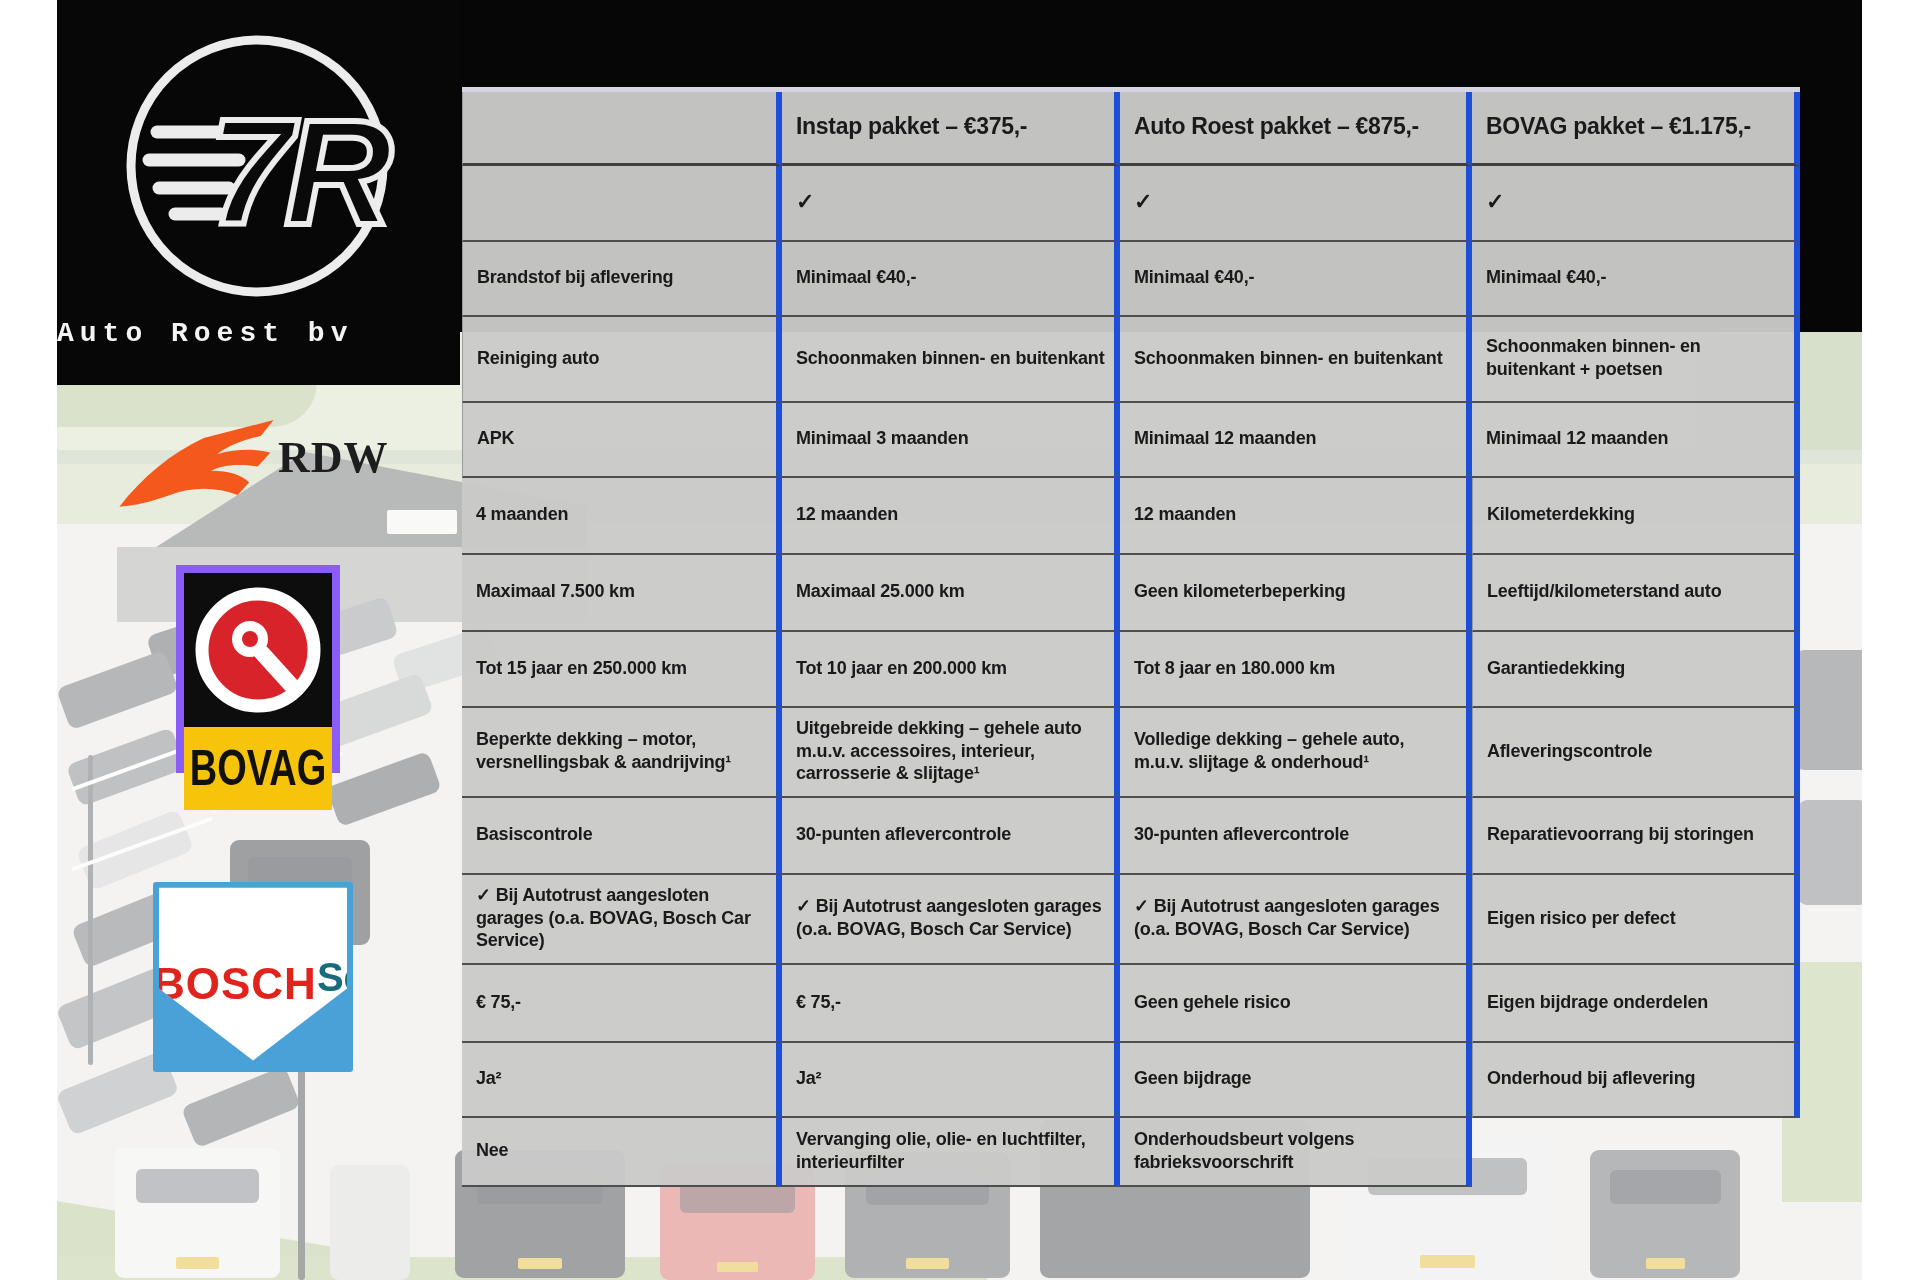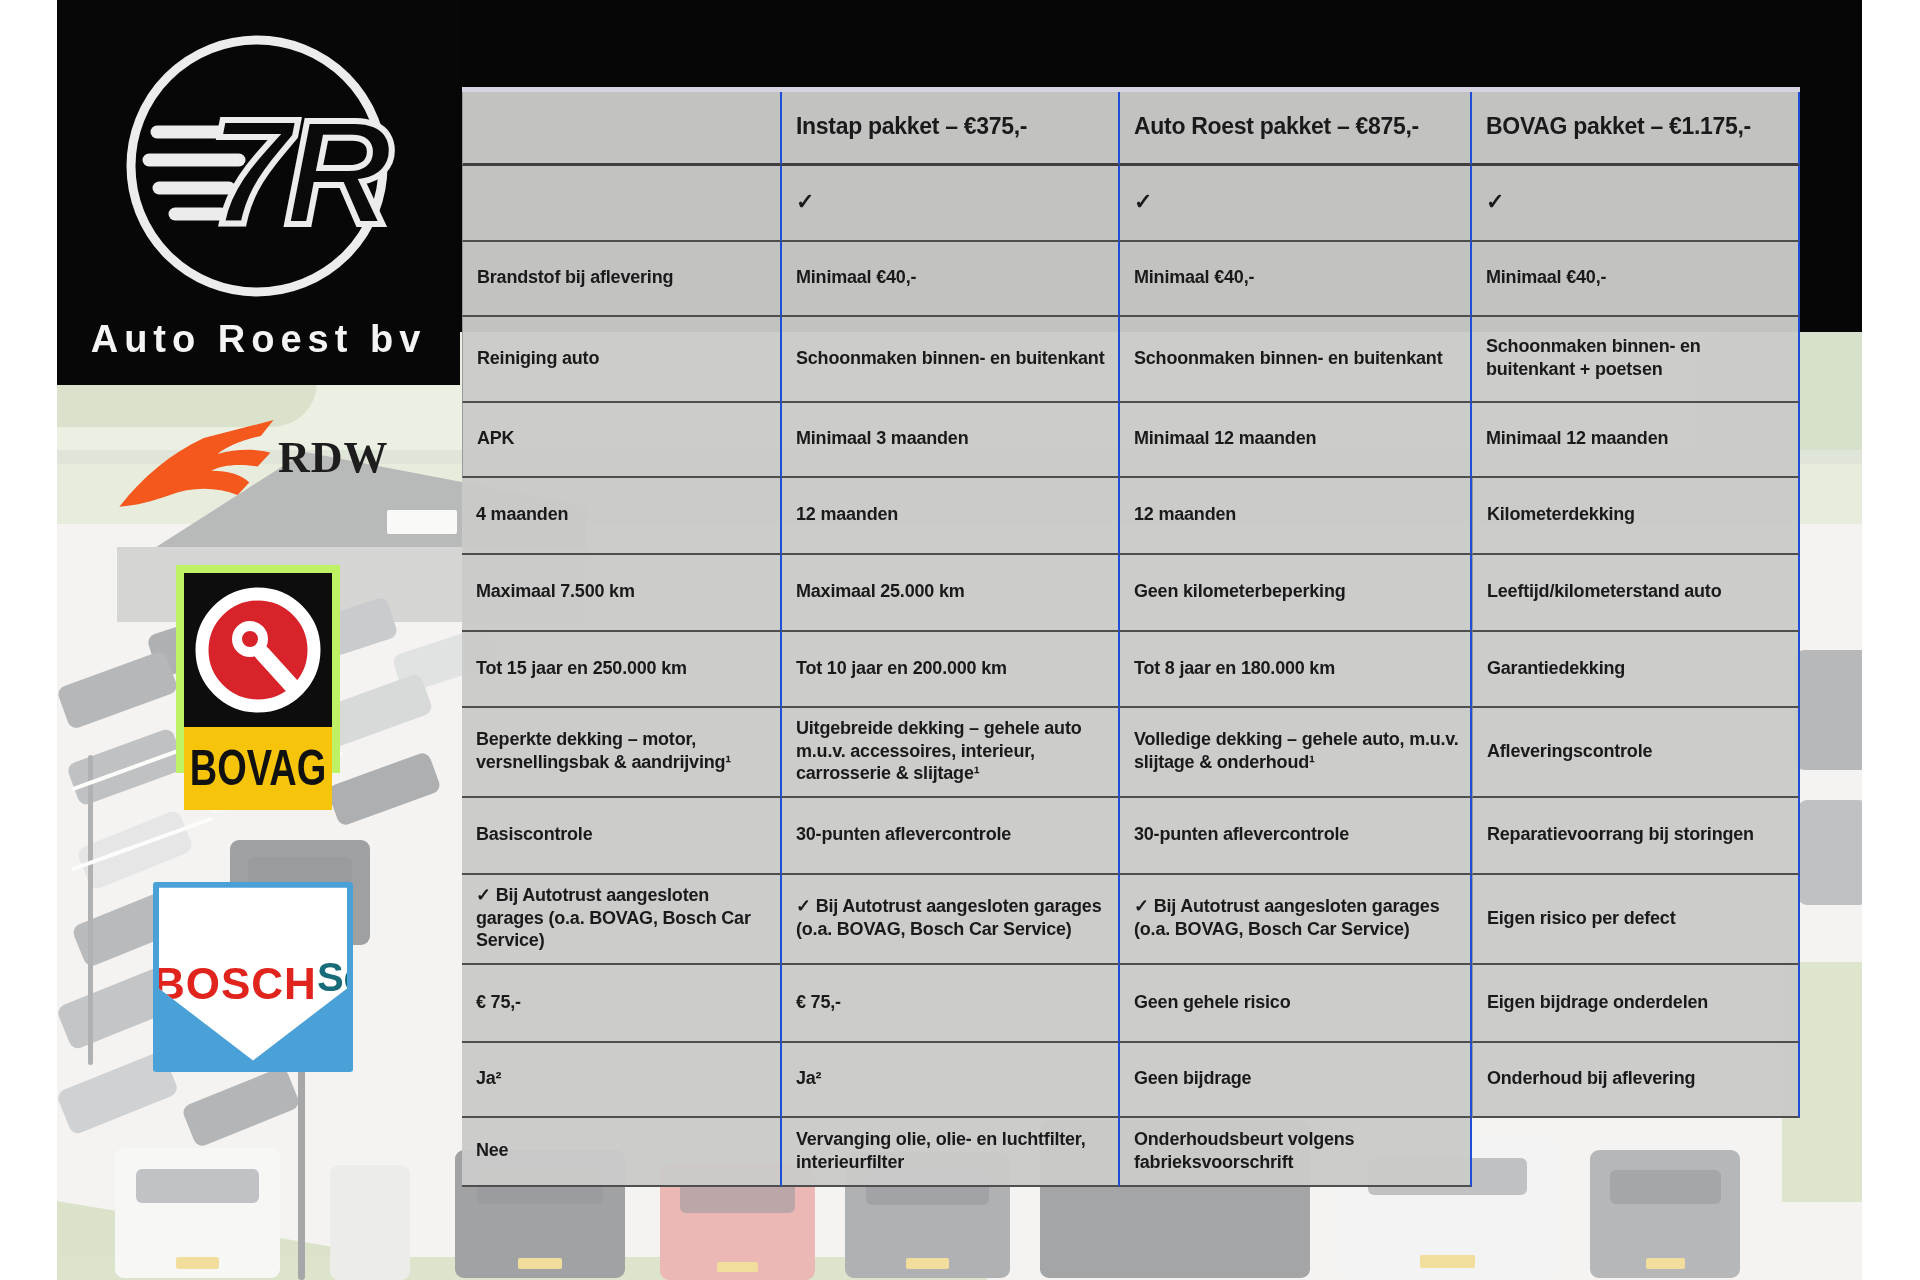--- a/index.html
+++ b/index.html
@@ -2,55 +2,55 @@
 <html><head>
 <meta charset="utf-8">
 <style>
   html,body{margin:0;padding:0;background:#ffffff;}
   .stage{position:relative;width:1920px;height:1280px;background:#ffffff;overflow:hidden;
          font-family:"Liberation Sans",sans-serif;}
 
   
   .black-band{position:absolute;left:57px;top:0;width:1805px;height:332px;background:#060606;}
   .brand-box{position:absolute;left:57px;top:0;width:403px;height:385px;background:#070707;}
-  .brand-name{position:absolute;left:0;top:318px;width:100%;text-align:center;color:#f4f4f4;
-              font-size:38px;font-weight:bold;letter-spacing:6px;}
+  .brand-name{position:absolute;left:0;top:318px;width:100%;text-align:left;color:#f4f4f4;
+              font-size:28px;font-weight:bold;letter-spacing:6px;font-family:Liberation Mono, monospace;}
 
   
   .photo{position:absolute;left:57px;top:332px;width:1805px;height:948px;background:#ecebe7;overflow:hidden;}
   .photo > div{position:absolute;}
   .photo::after{content:"";position:absolute;inset:0;background:rgba(255,255,255,0.45);pointer-events:none;}
   .car{position:absolute;border-radius:9px;}
   .car.glass::after{content:"";position:absolute;left:13%;right:13%;top:16%;height:26%;
                     background:rgba(62,68,76,.55);border-radius:6px;}
   .car.glass::before{content:"";position:absolute;left:37%;bottom:7%;width:26%;height:9%;
                      background:#e5c44d;border-radius:2px;}
 
   
   .rdw{position:absolute;left:110px;top:418px;width:300px;height:95px;}
   .rdw .rdw-text{position:absolute;left:168px;top:14px;font-family:"Liberation Serif",serif;
                  font-weight:bold;font-size:44px;color:#1d1d1d;letter-spacing:1px;}
-  .bovag{position:absolute;left:176px;top:565px;width:164px;height:208px;background:#bef264;padding:0;}
+  .bovag{position:absolute;left:176px;top:565px;width:164px;height:208px;background:#8b5cf6;padding:0;}
   .bovag-top{position:absolute;left:8px;top:8px;width:148px;height:154px;background:#0d0d0d;}
   .bovag-bottom{position:absolute;left:8px;top:162px;width:148px;height:83px;background:#f6c40a;
                 display:flex;align-items:center;justify-content:center;}
   .bovag-bottom span{font-weight:bold;font-size:38px;color:#111;transform:scaleY(1.3);letter-spacing:0px;}
   .bosch{position:absolute;left:153px;top:882px;width:200px;height:190px;background:#4aa1d8;border-radius:3px;}
   .bosch-shield{position:absolute;inset:0;background:#ffffff;
                 clip-path:polygon(3% 3%,97% 3%,97% 56%,50% 94%,3% 56%);
                 display:flex;flex-direction:row;align-items:center;}
   .bosch-l1{font-weight:bold;font-size:44px;color:#e0241d;letter-spacing:1px;margin-top:14px;line-height:1;}
   .bosch-l2{font-weight:bold;font-size:40px;color:#186b78;line-height:1.05;}
 
   
   .pkg-table{position:absolute;left:462px;top:87px;width:1338px;height:1095px;
              border-top:5px solid #d7d3e3;display:grid;
              grid-template-columns:320px 338px 352px 328px;
              grid-template-rows:74px 76px 75px 86px 75px 77px 77px 76px 90px 77px 90px 78px 75px 69px;}
-  .cell{box-sizing:border-box;background:rgba(202,202,201,0.96);border-right:2px solid #1d4ed8;
+  .cell{box-sizing:border-box;background:rgba(202,202,201,0.96);border-right:6px solid #1d4ed8;
         border-bottom:2px solid #4e4e4e;display:flex;align-items:center;
         padding:3px 9px 5px 14px;color:#1a1a1a;font-weight:bold;
         font-size:18px;line-height:1.27;letter-spacing:-0.2px;}
   .cell.first{border-left:1px solid #9a9a9a;}
   .cell.hdr{font-size:23px;white-space:nowrap;letter-spacing:-0.3px;border-bottom:3px solid #3f3f3f;}
   .cell.check{font-size:22px;}
 </style>
 </head>
 <body>
 

